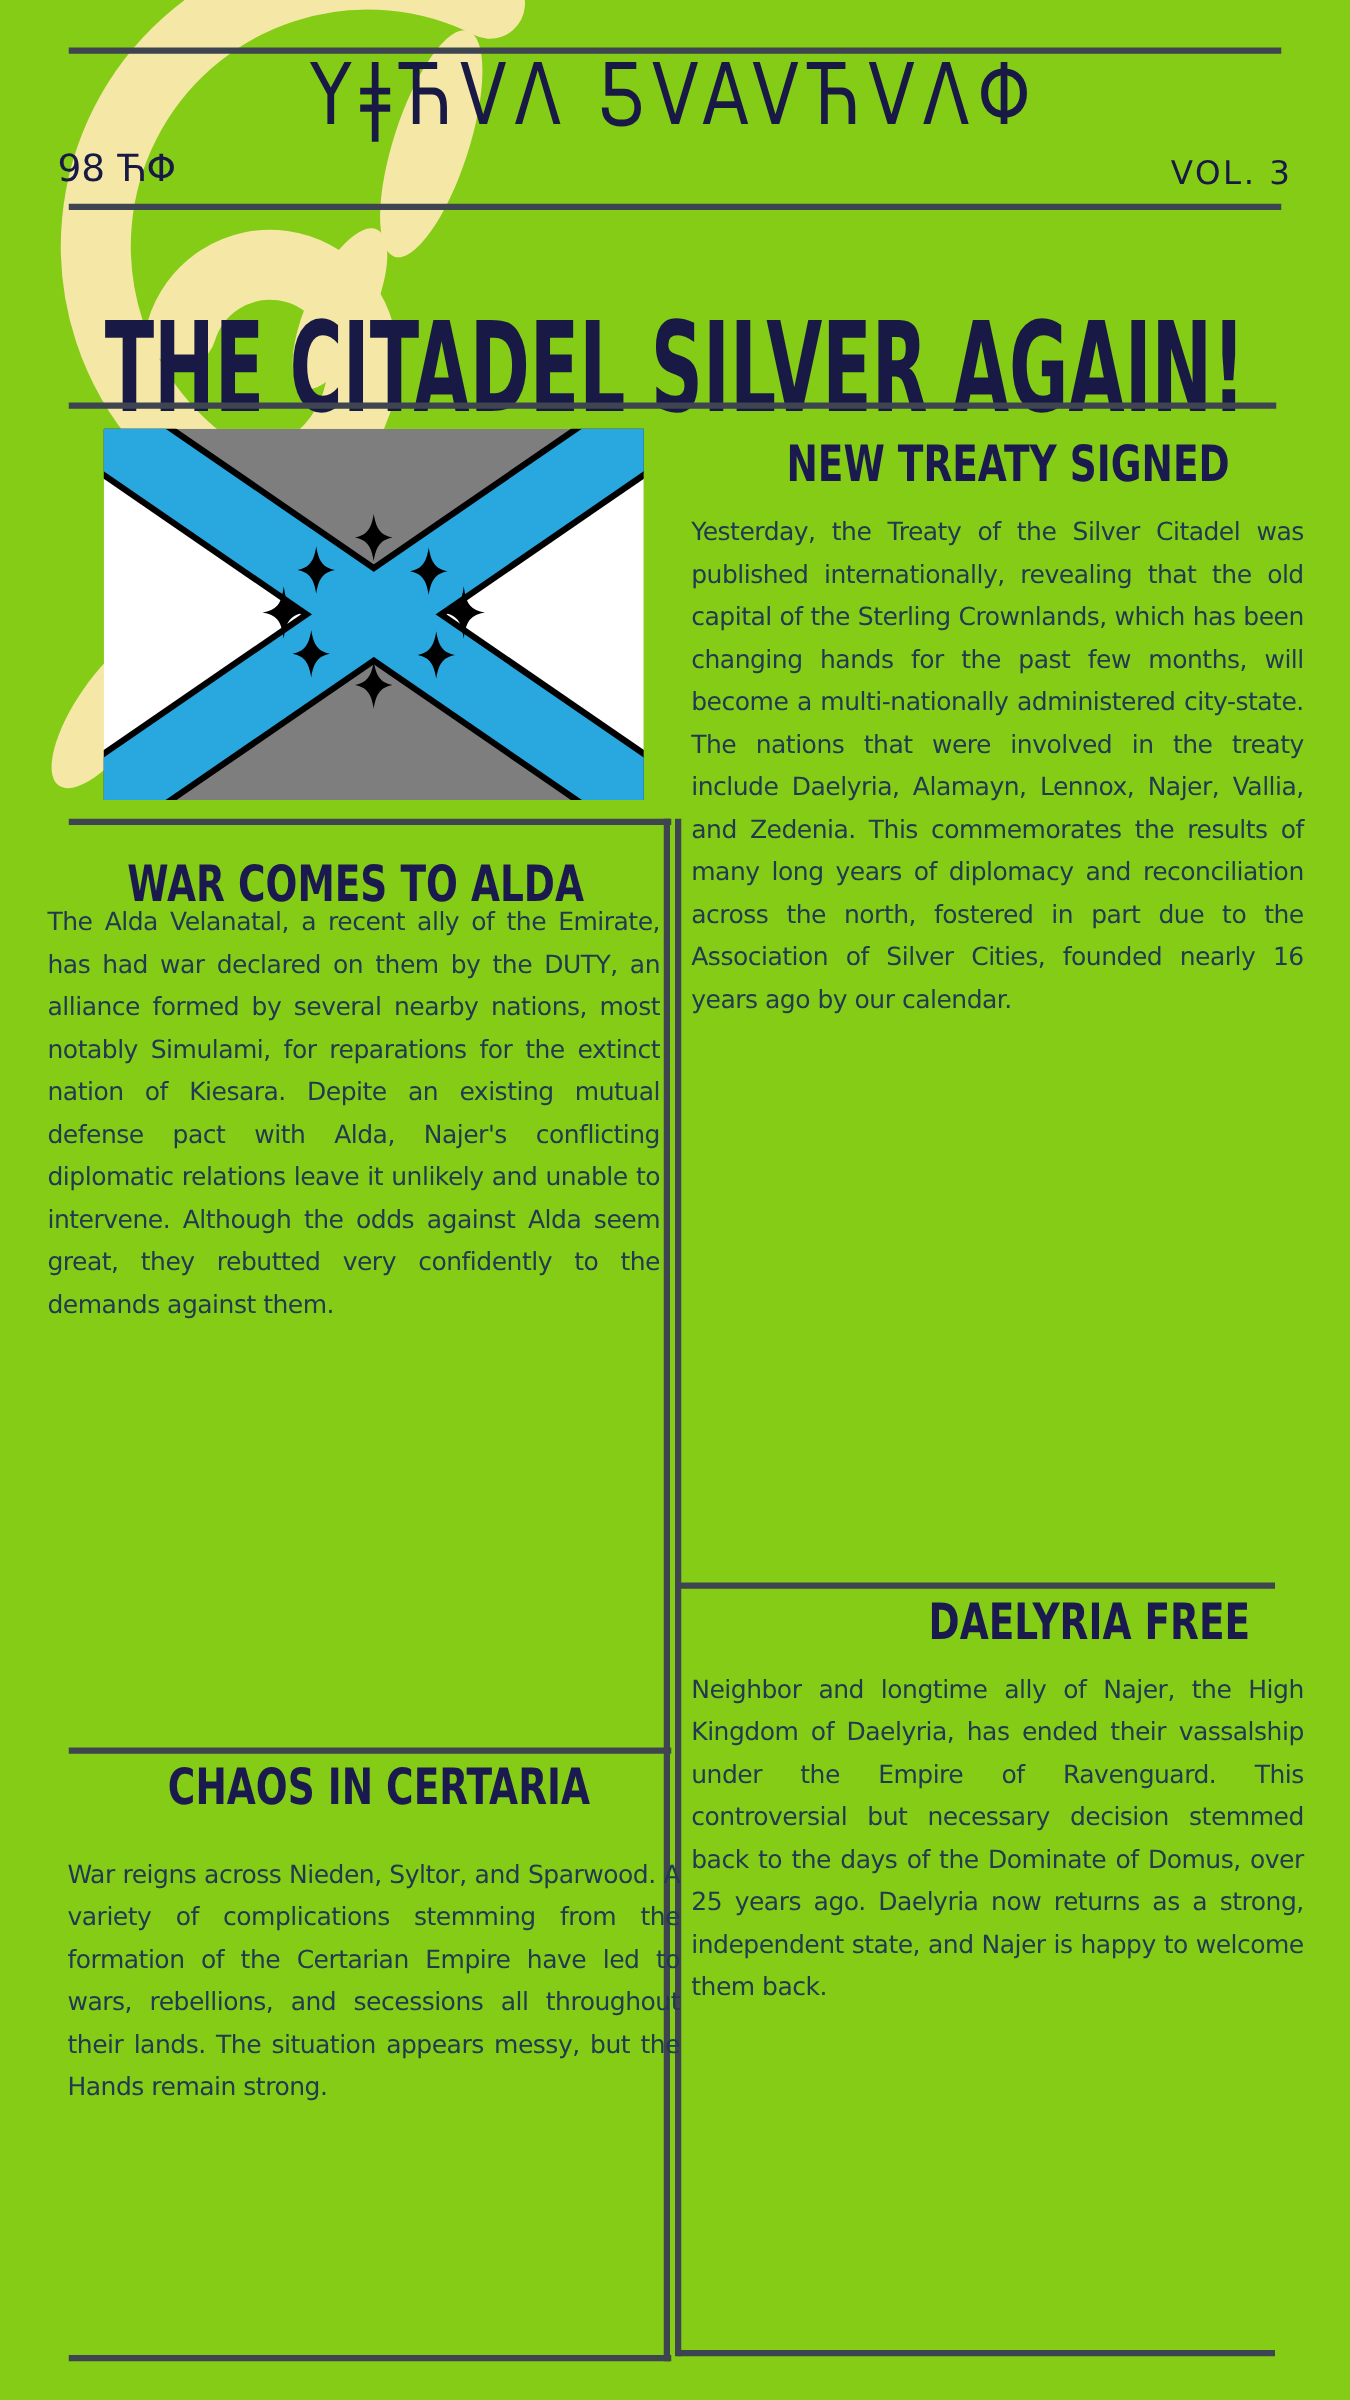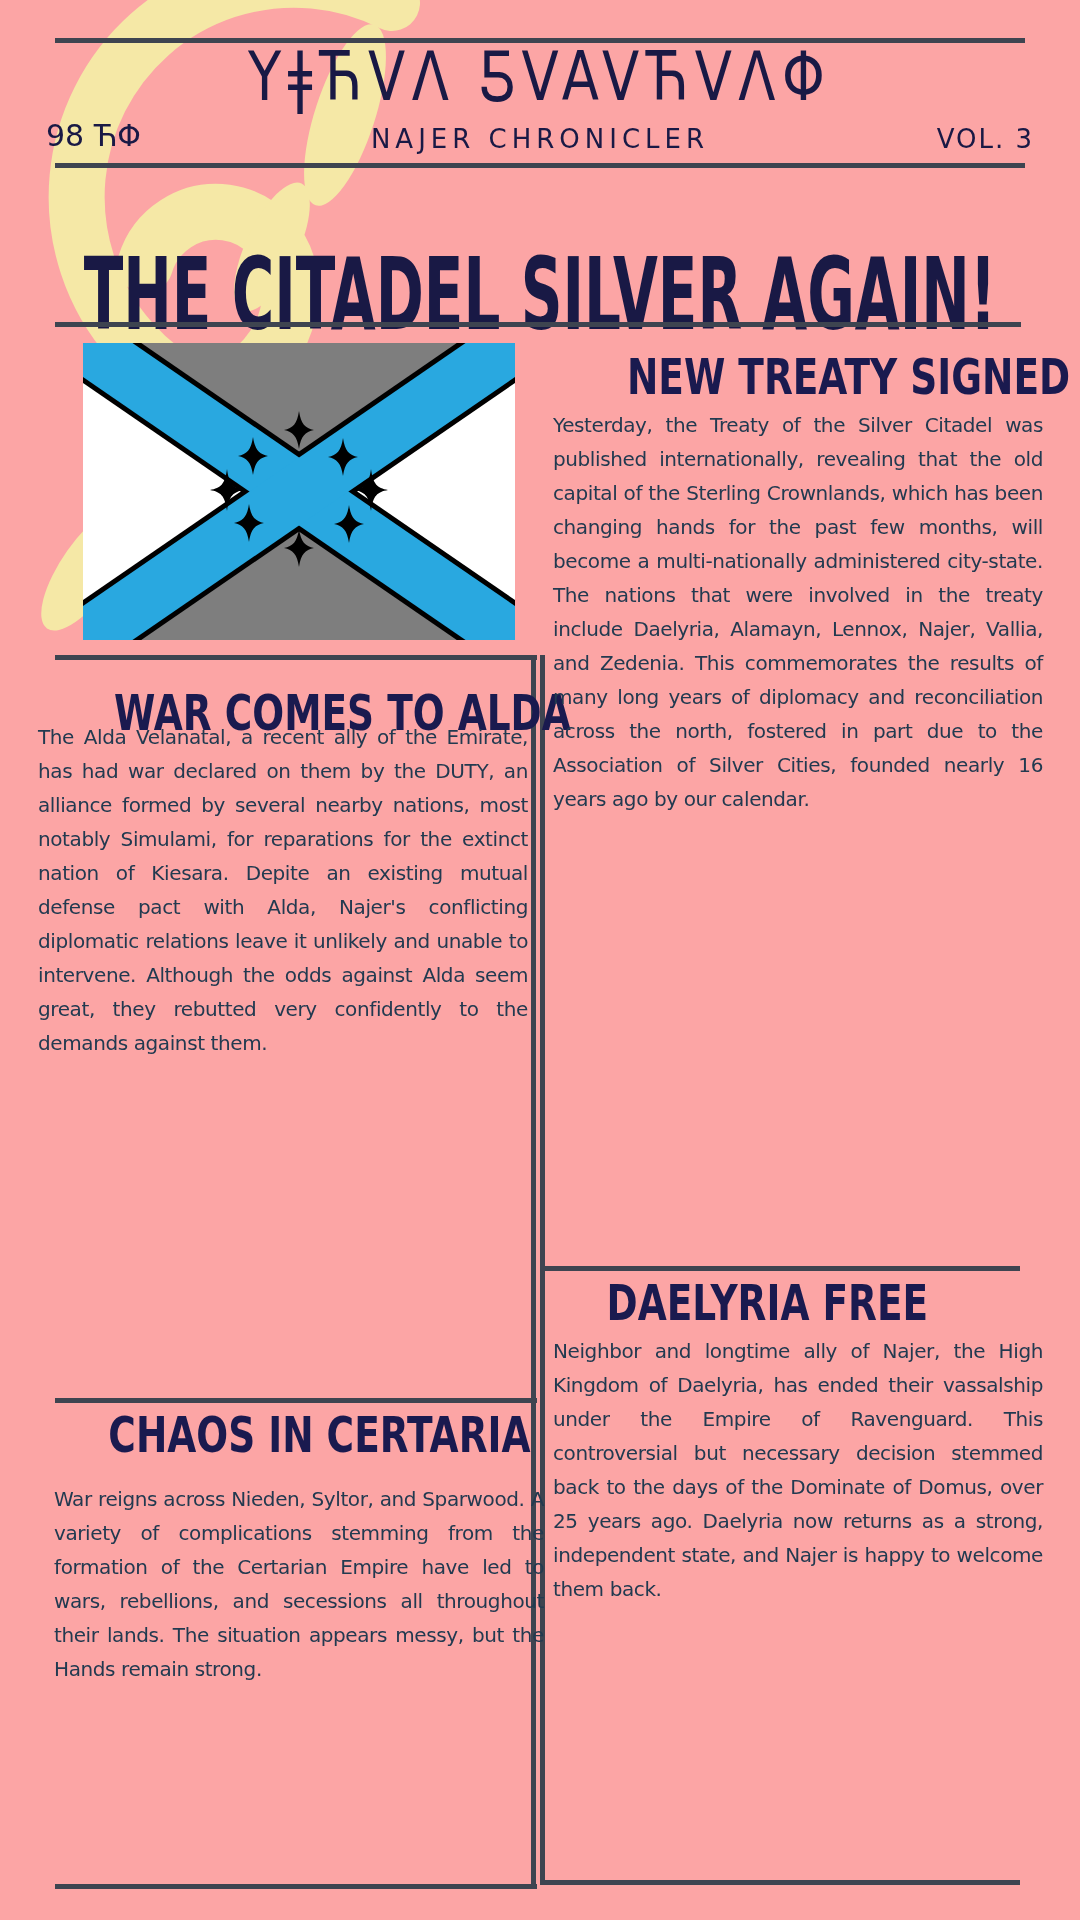--- a/index.html
+++ b/index.html
@@ -1,19 +1,19 @@
 <!DOCTYPE html>
 <html><head>
 <meta charset="utf-8">
 <style>
   html,body{margin:0;padding:0;}
   .page{
     position:relative;
     width:1080px;height:1920px;
-    background:#fca5a5;
+    background:#84cc16;
     overflow:hidden;
     font-family:"DejaVu Sans",sans-serif;
     color:#223A50;
   }
   .decor{position:absolute;left:-10px;top:-25px;z-index:0;}
   .content{position:absolute;inset:0;z-index:1;}
   .rule{position:absolute;background:#3E4450;height:5px;}
   .vrule{position:absolute;background:#3E4450;width:5px;}
   .masthead-title{
     position:absolute;left:0;right:0;top:40px;
@@ -25,22 +25,22 @@
   .mast-name{position:absolute;left:0;right:0;top:124px;text-align:center;font-size:26px;letter-spacing:5px;color:#191945;}
   .mast-vol{position:absolute;right:46px;top:124px;font-size:26px;letter-spacing:2px;color:#191945;}
   .headline{
     position:absolute;left:50%;top:236px;
     font-size:100px;font-weight:bold;color:#191945;
     white-space:nowrap;
     transform:translateX(-50%) scaleX(0.58);
   }
   .flag{position:absolute;left:83px;top:343px;}
   .article-title{
-    position:absolute;text-align:left;width:490px;
-    color:#1A1A4F;font-weight:bold;font-size:50px;line-height:1.0;
+    position:absolute;text-align:right;width:490px;
+    color:#1A1A4F;font-weight:bold;font-size:40px;line-height:1.0;
     white-space:nowrap;
   }
   .article-title .squeeze{display:inline-block;transform:scaleX(0.75);}
   .article-body{
     position:absolute;width:490px;
     font-size:20px;line-height:34px;letter-spacing:-0.4px;
     text-align:justify;color:#223A50;
   }
   .col-left{left:38px;}
   .col-right{left:553px;}
@@ -64,21 +64,20 @@
 
   <div class="content">
 
     <div class="rule" style="left:55px;top:38px;width:970px;"></div>
 
     <div class="masthead-title">
       <span class="squeeze">YǂЋVΛ ƼVAVЋVΛΦ</span>
     </div>
 
     <div class="mast-issue">98 ЋΦ</div>
-    <div class="mast-name">NAJER CHRONICLER</div>
     <div class="mast-vol">VOL. 3</div>
 
     <div class="rule" style="left:55px;top:163px;width:970px;"></div>
 
     <div class="headline">THE CITADEL SILVER AGAIN!</div>
     <div class="rule" style="left:55px;top:322px;width:966px;"></div>
 
     <svg class="flag" width="432" height="297" viewBox="0 0 432 297">
       <rect x="0" y="0" width="432" height="297" fill="#FFFFFF"></rect>
 

